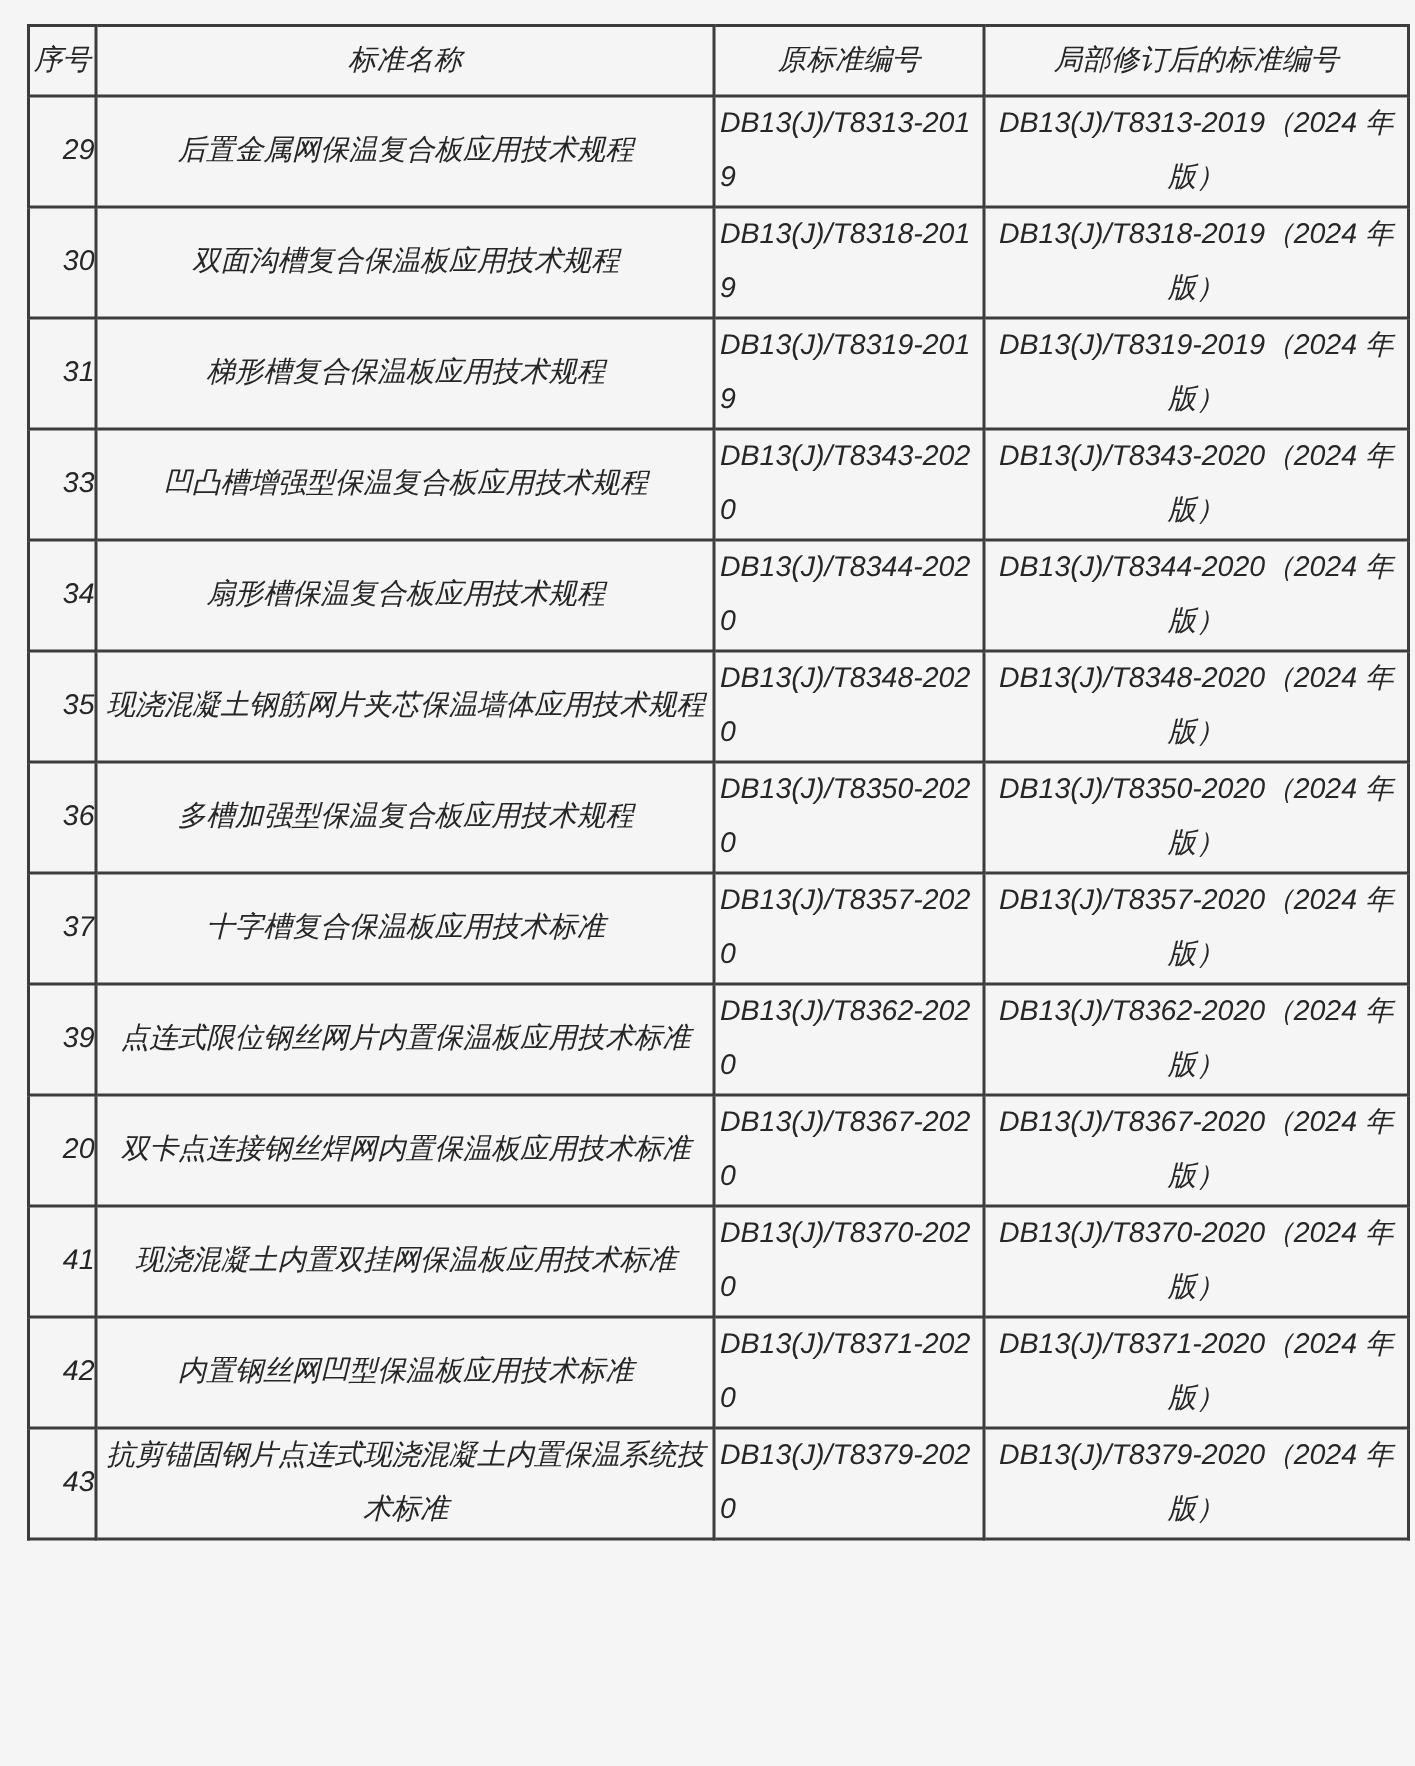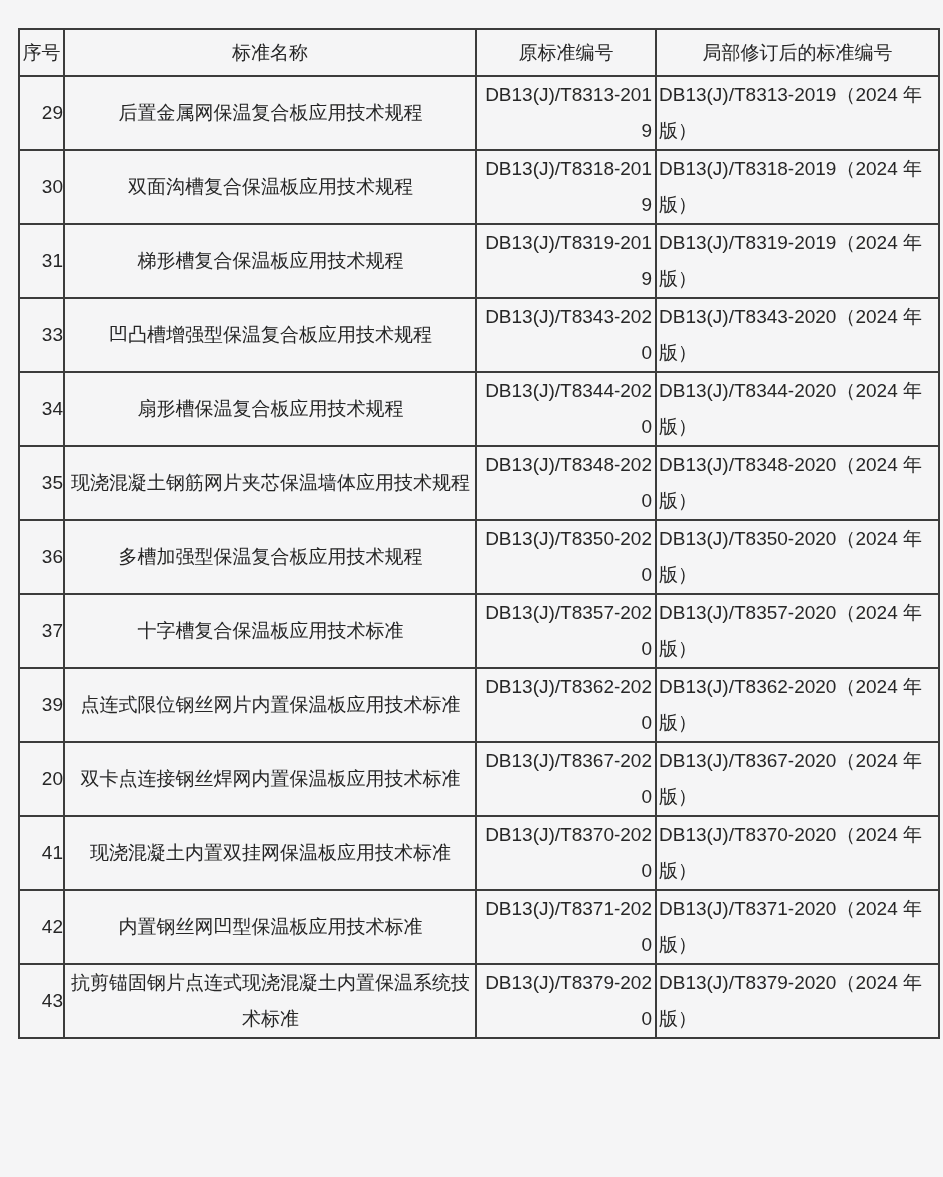--- a/index.html
+++ b/index.html
@@ -9,21 +9,22 @@
     height: 1177px;
     overflow: hidden;
     background: #f5f5f6;
     font-family: "Liberation Sans", "DejaVu Sans", sans-serif;
     -webkit-font-smoothing: antialiased;
   }
   .page {
     box-sizing: border-box;
     width: 943px;
     height: 1177px;
-    padding: 28px 0 0 18px;
+    padding: 16px 0 0 18px;
+    font-style: italic;
   }
   table.std-table {
     border-collapse: collapse;
     table-layout: fixed;
     width: 920px;
     background: transparent;
   }
   table.std-table th,
   table.std-table td {
     border: 2px solid #3c3c3c;
@@ -46,26 +47,26 @@
   td.col-index {
     text-align: right;
     padding: 0;
   }
   td.col-name {
     text-align: center;
     padding: 0 4px 0 5px;
     line-height: 37px;
   }
   td.col-orig {
-    text-align: right;
+    text-align: left;
     padding: 0 3px;
     word-break: break-all;
   }
   td.col-revised {
-    text-align: left;
+    text-align: center;
     padding: 0 2px;
     word-break: break-all;
   }
 </style>
 </head>
 <body>
 
 <div class="page">
   <table class="std-table">
     <colgroup>

